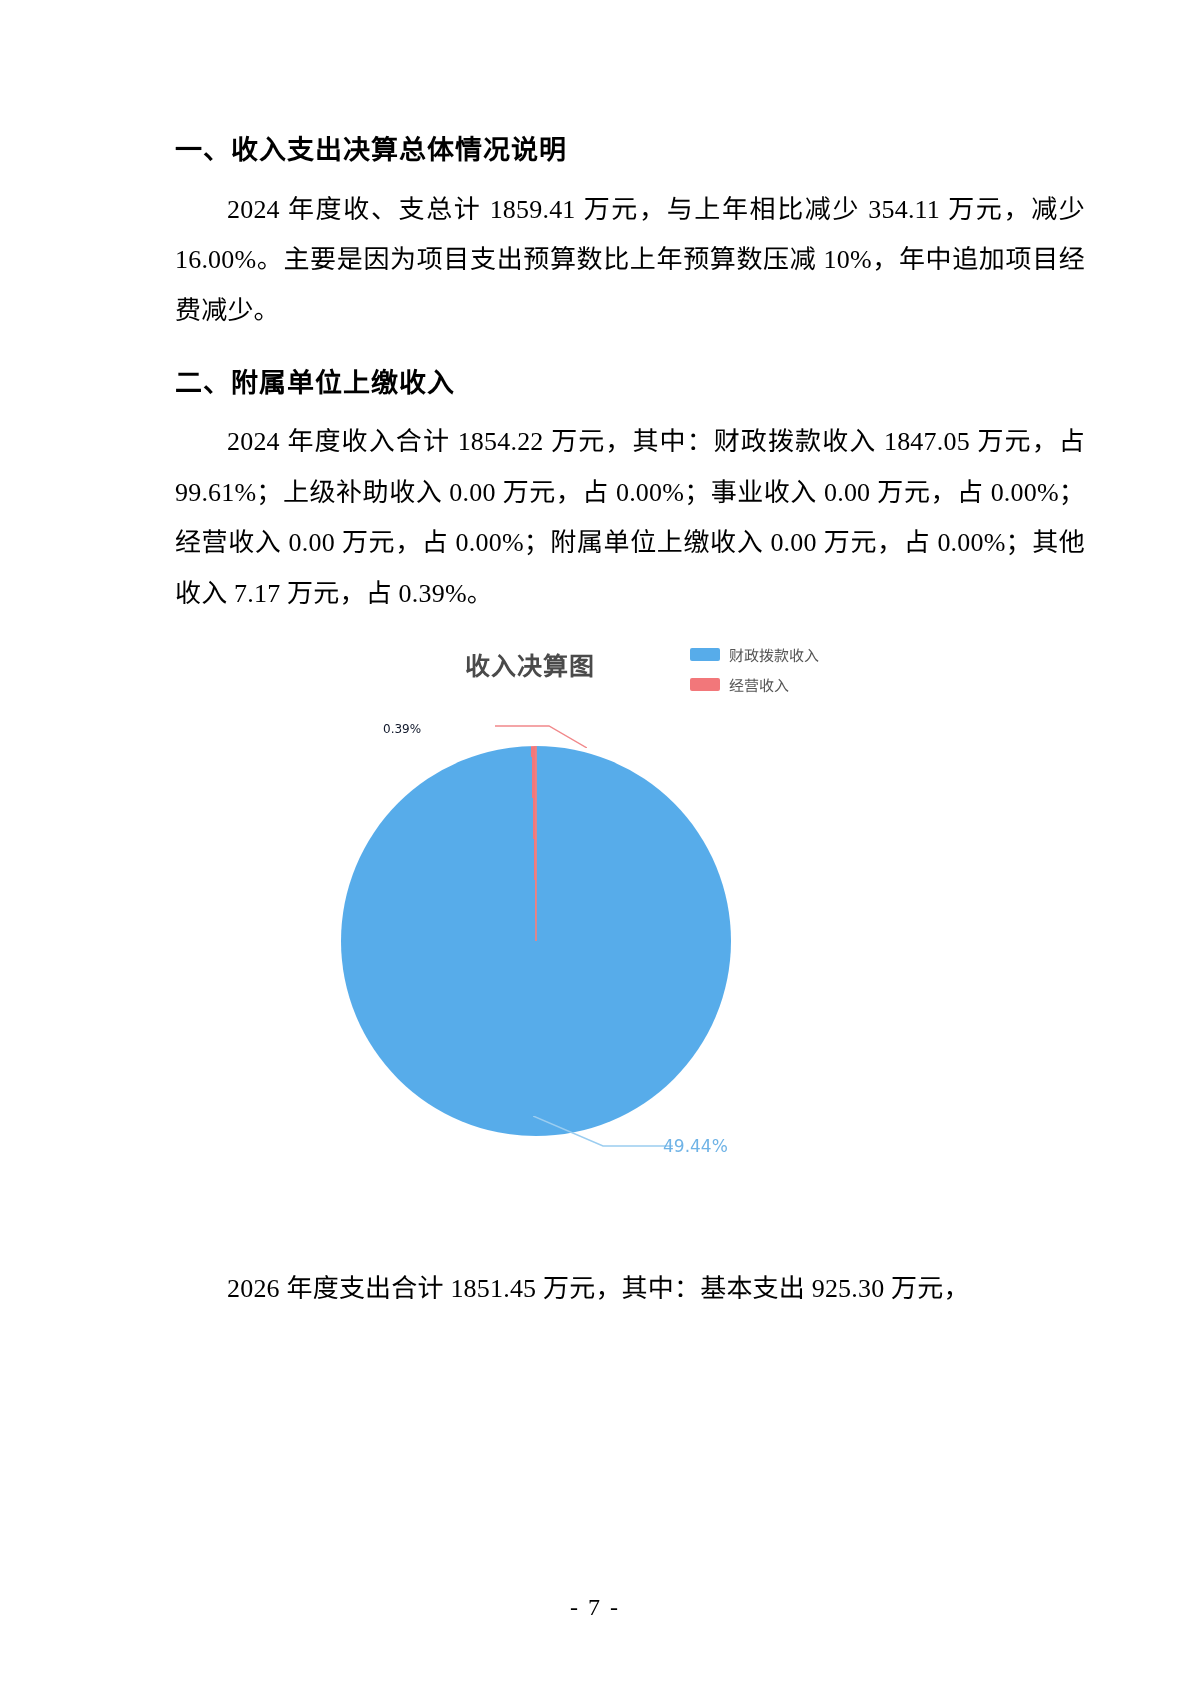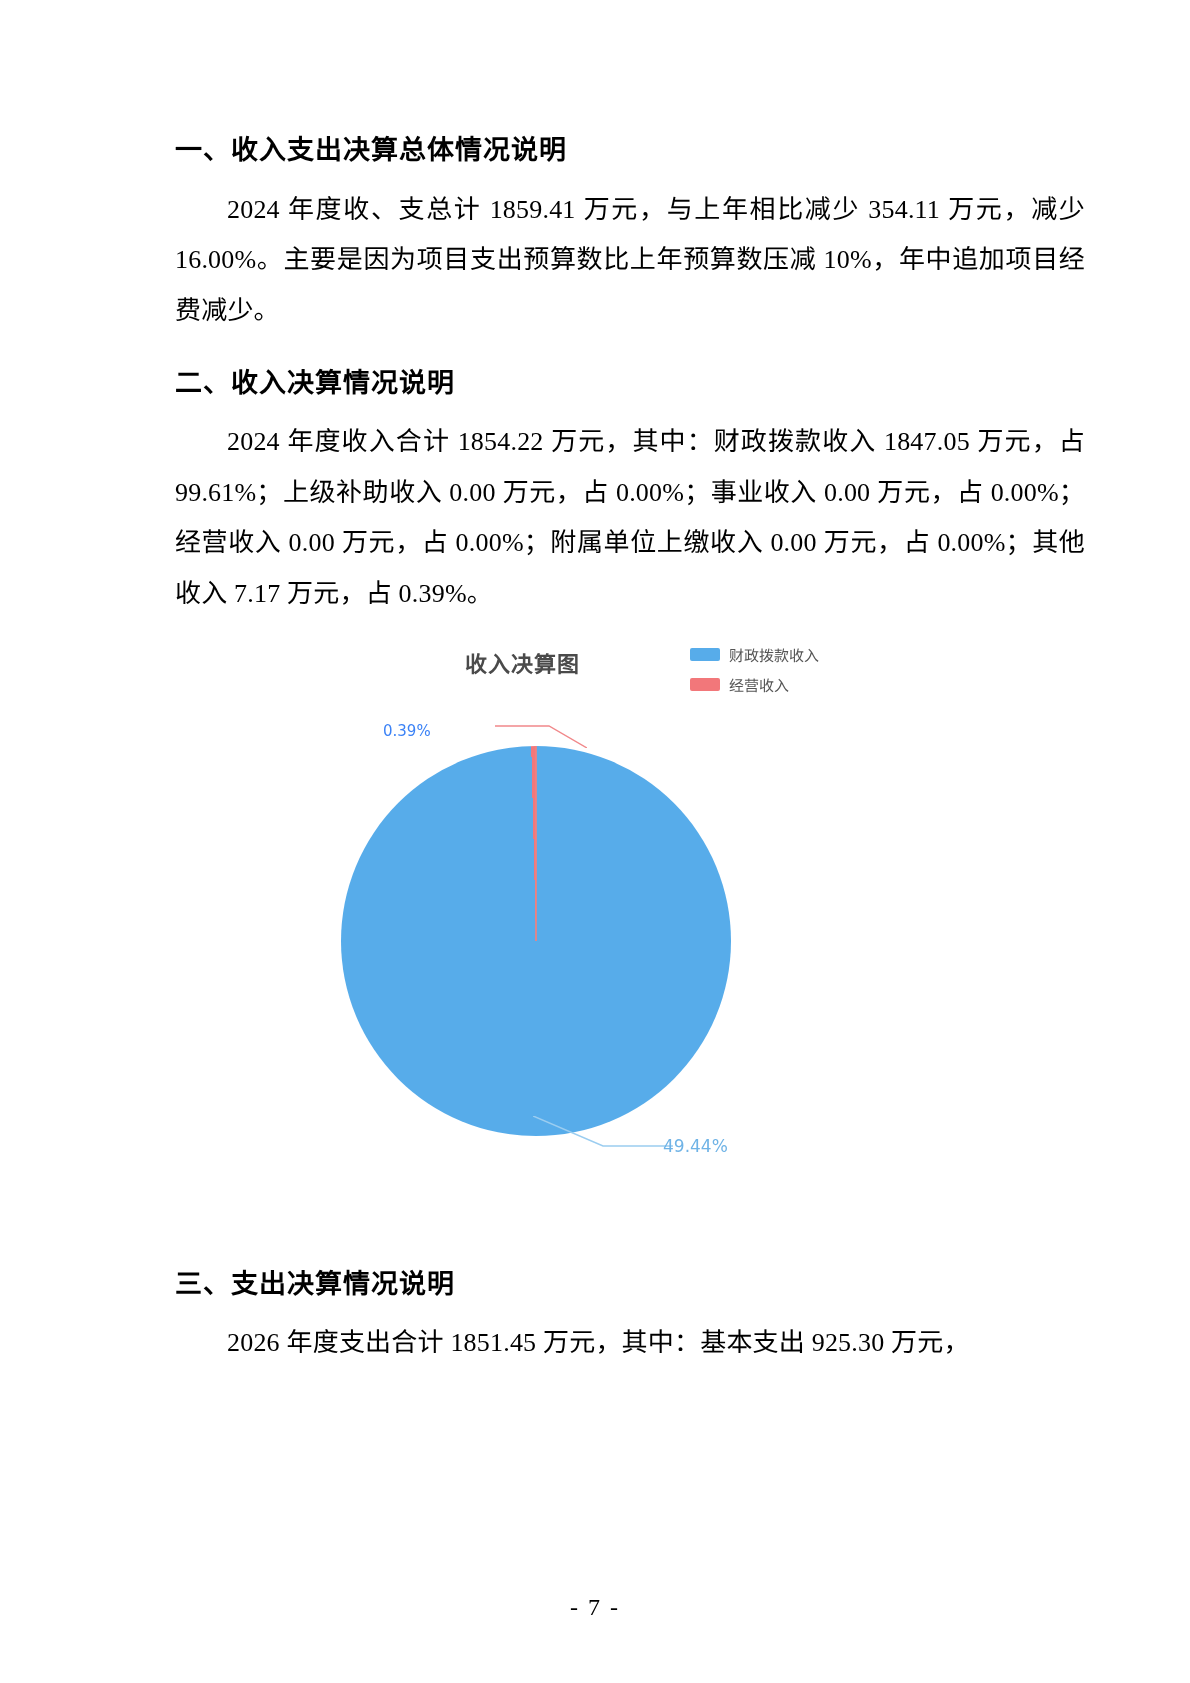--- a/index.html
+++ b/index.html
@@ -48,21 +48,21 @@
     position: relative;
     width: 100%;
     height: 600px;
     margin-top: 18px;
   }
   .chart-title {
     position: absolute;
     left: 290px;
     top: 8px;
     font-family: Liberation Sans, sans-serif;
-    font-size: 22px;
+    font-size: 25px;
     font-weight: bold;
     color: #4a4a4a;
     letter-spacing: 1px;
   }
   .legend {
     position: absolute;
     left: 515px;
     top: 6px;
     font-family: "DejaVu Sans", "Liberation Sans", sans-serif;
     font-size: 15px;
@@ -106,22 +106,22 @@
     left: 150px;
     top: -24px;
     width: 96px;
     height: 26px;
   }
   .label-small {
     position: absolute;
     left: 42px;
     top: -24px;
     font-family: "DejaVu Sans", "Liberation Sans", sans-serif;
-    font-size: 15px;
-    color: #3b82f6;
+    font-size: 12px;
+    color: #0f172a;
   }
   .leader-big {
     position: absolute;
     left: 192px;
     top: 370px;
     width: 140px;
     height: 40px;
   }
   .label-big {
     position: absolute;
@@ -145,21 +145,21 @@
 </head>
 <body>
 
 <div class="page">
 
   <h2 class="section-heading">一、收入支出决算总体情况说明</h2>
   <p class="body-text">2024 年度收、支总计 1859.41 万元，与上年相比减少 354.11 万元，减少 16.00%。主要是因为项目支出预算数比上年预算数压减 10%，年中追加项目经费减少。</p>
 
   <div class="spacer-sm"></div>
 
-  <h2 class="section-heading">二、收入决算情况说明</h2>
+  <h2 class="section-heading">二、附属单位上缴收入</h2>
   <p class="body-text">2024 年度收入合计 1854.22 万元，其中：财政拨款收入 1847.05 万元，占 99.61%；上级补助收入 0.00 万元，占 0.00%；事业收入 0.00 万元，占 0.00%；经营收入 0.00 万元，占 0.00%；附属单位上缴收入 0.00 万元，占 0.00%；其他收入 7.17 万元，占 0.39%。</p>
 
   <div class="chart-block">
 
     <div class="chart-title">收入决算图</div>
 
     <div class="legend">
       <div class="legend-row">
         <span class="legend-swatch" style="background:#57acea"></span>
         <span>财政拨款收入</span>
@@ -181,18 +181,17 @@
 
       <svg class="leader-big" viewBox="0 0 140 40" preserveAspectRatio="none">
         <path d="M0 0 L70 30 L140 30" stroke="#9bcdf0" stroke-width="1.6" fill="none"></path>
       </svg>
       <div class="label-big">49.44%</div>
     </div>
   </div>
 
   <div class="spacer-md"></div>
 
-  <h2 class="section-heading">三、支出决算情况说明</h2>
   <p class="body-text">2026 年度支出合计 1851.45 万元，其中：基本支出 925.30 万元，</p>
 
 </div>
 
 <div class="footer">- 7 -</div>
 
 </body></html>

